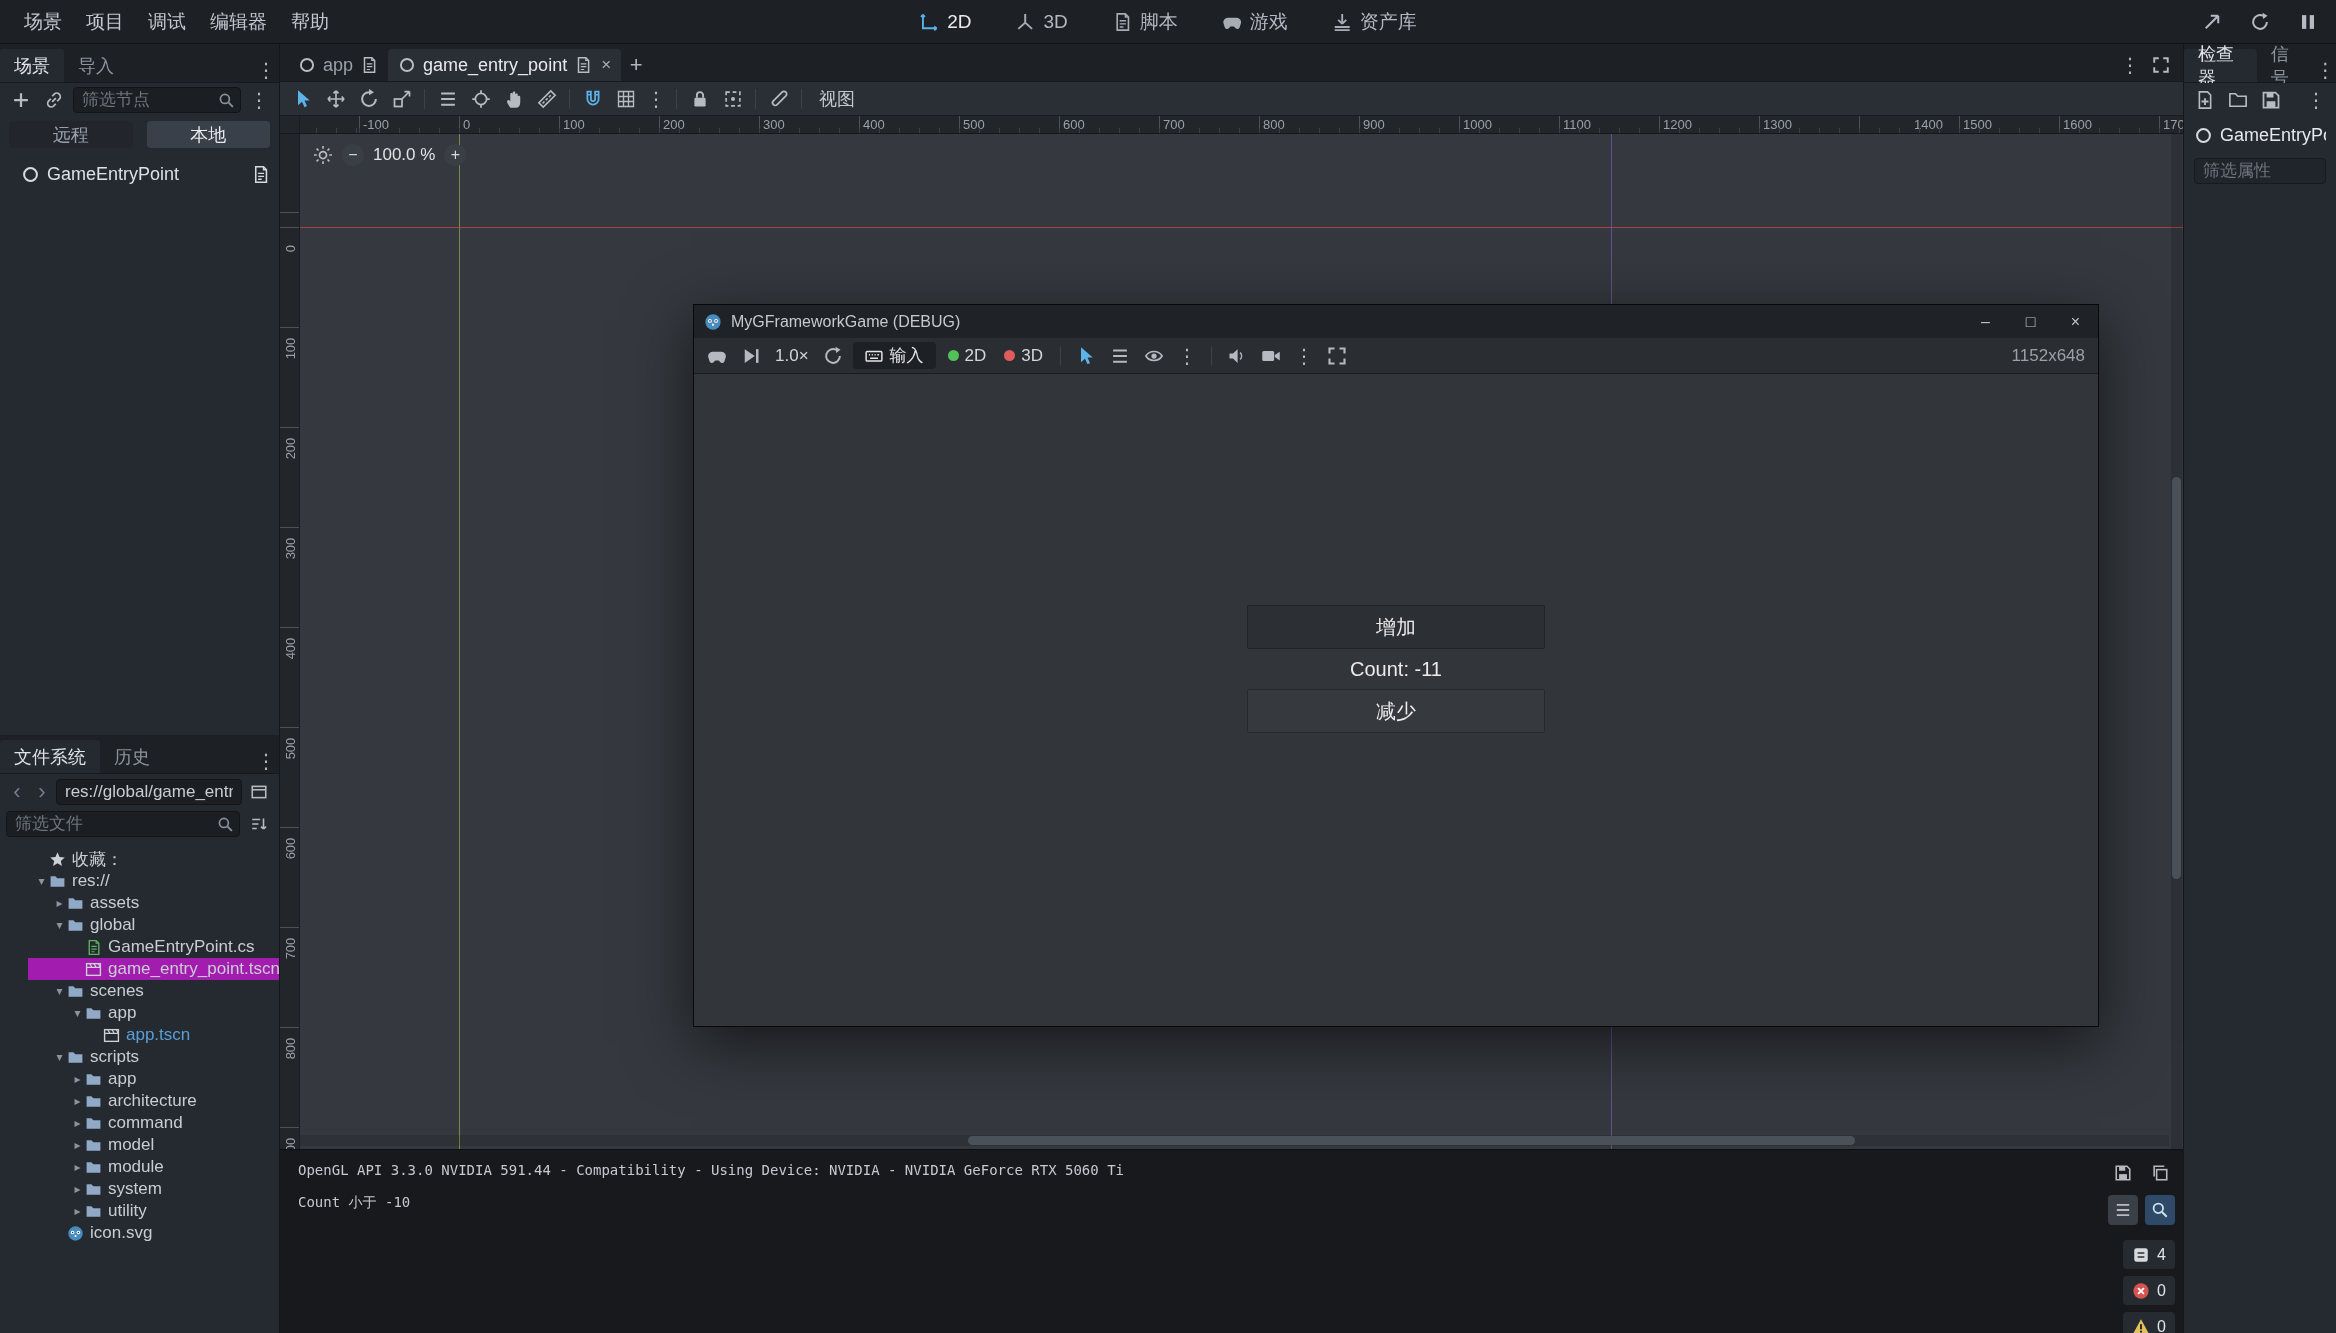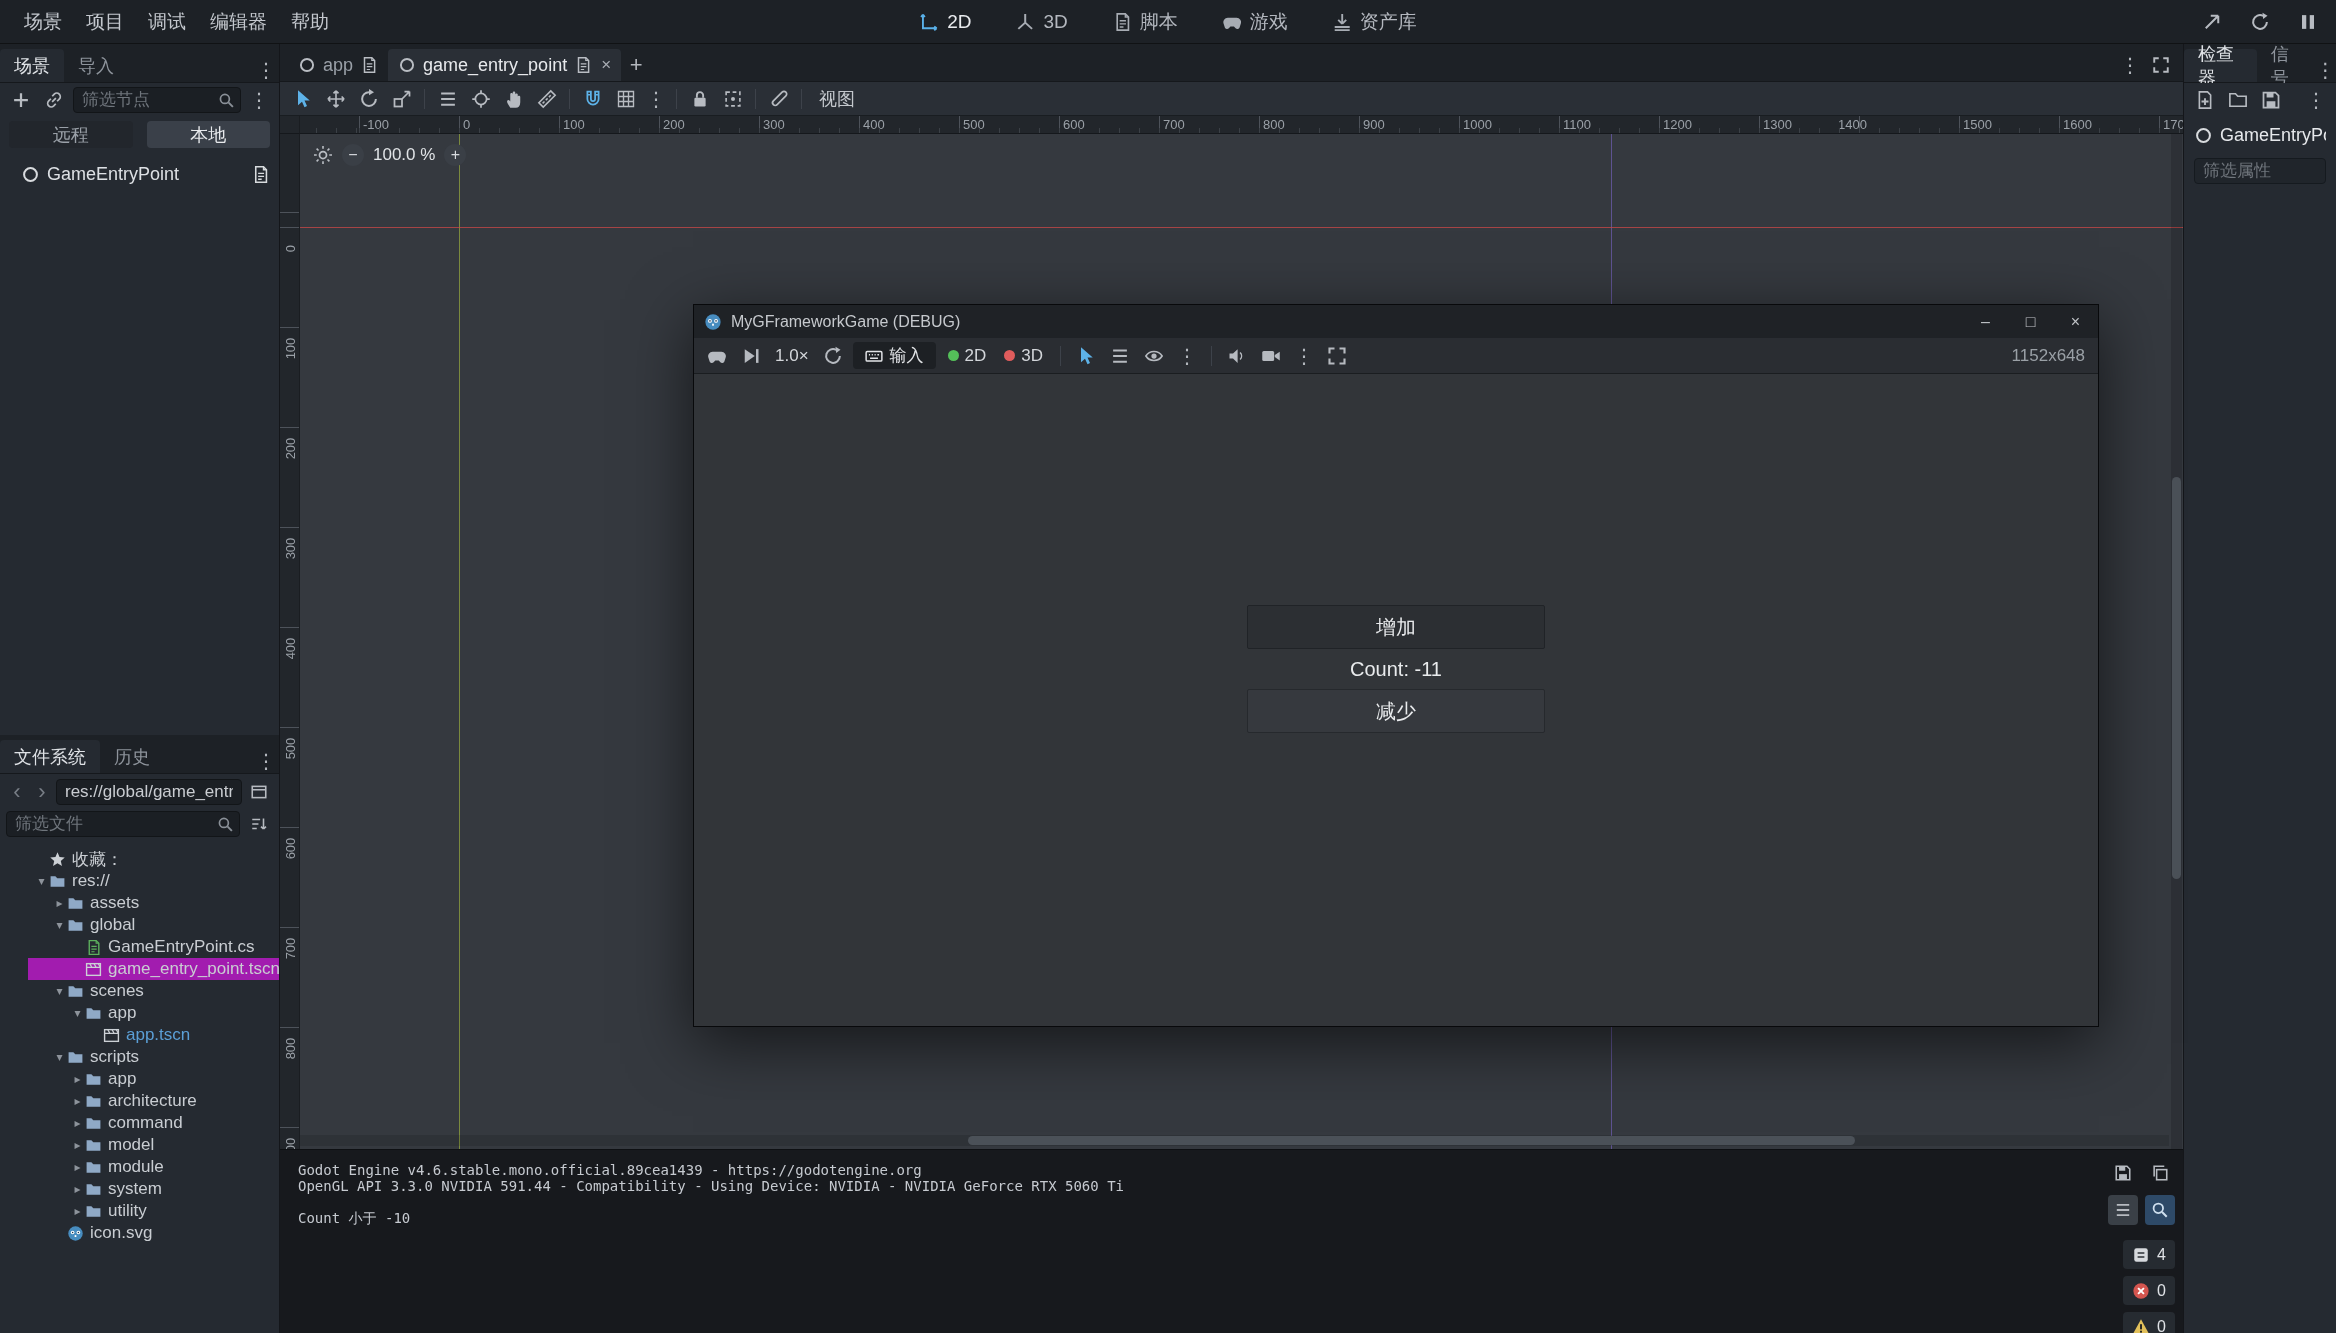--- a/index.html
+++ b/index.html
@@ -696,21 +696,21 @@
         <span class="htick" style="left: 563px;">400</span>
         <span class="htick" style="left: 663px;">500</span>
         <span class="htick" style="left: 763px;">600</span>
         <span class="htick" style="left: 863px;">700</span>
         <span class="htick" style="left: 963px;">800</span>
         <span class="htick" style="left: 1063px;">900</span>
         <span class="htick" style="left: 1163px;">1000</span>
         <span class="htick" style="left: 1263px;">1100</span>
         <span class="htick" style="left: 1363px;">1200</span>
         <span class="htick" style="left: 1463px;">1300</span>
-        <span class="htick" style="left: 1538px;">1400</span>
+        <span class="htick" style="left: 1614px;">1400</span>
         <span class="htick" style="left: 1663px;">1500</span>
         <span class="htick" style="left: 1763px;">1600</span>
         <span class="htick" style="left: 1863px;">1700</span>
       </div>
   </div>
 
   <div id="canvas-row">
     <div id="vruler">
         <span class="vtick" style="top: 107px;">0</span>
         <span class="vtick" style="top: 207px;">100</span>
@@ -737,21 +737,20 @@
       </div>
       <div class="vsb-track"></div>
       <div class="vsb-thumb"></div>
       <div class="hsb-track"></div>
       <div class="hsb-thumb"></div>
     </div>
   </div>
 
   <div id="output-panel">
     <div id="output-log">
-        <div class="oline">Godot Engine v4.6.stable.mono.official.89cea1439 - https://godotengine.org</div>
         <div class="oline">OpenGL API 3.3.0 NVIDIA 591.44 - Compatibility - Using Device: NVIDIA - NVIDIA GeForce RTX 5060 Ti</div>
         <div class="oline"> </div>
         <div class="oline">Count 小于 -10</div>
       </div>
     <div id="out-tools">
       <div class="obtn">
           <svg class="ic" style="width:18px;height:18px">
             <use href="#i-save"></use>
           </svg>
         </div>

